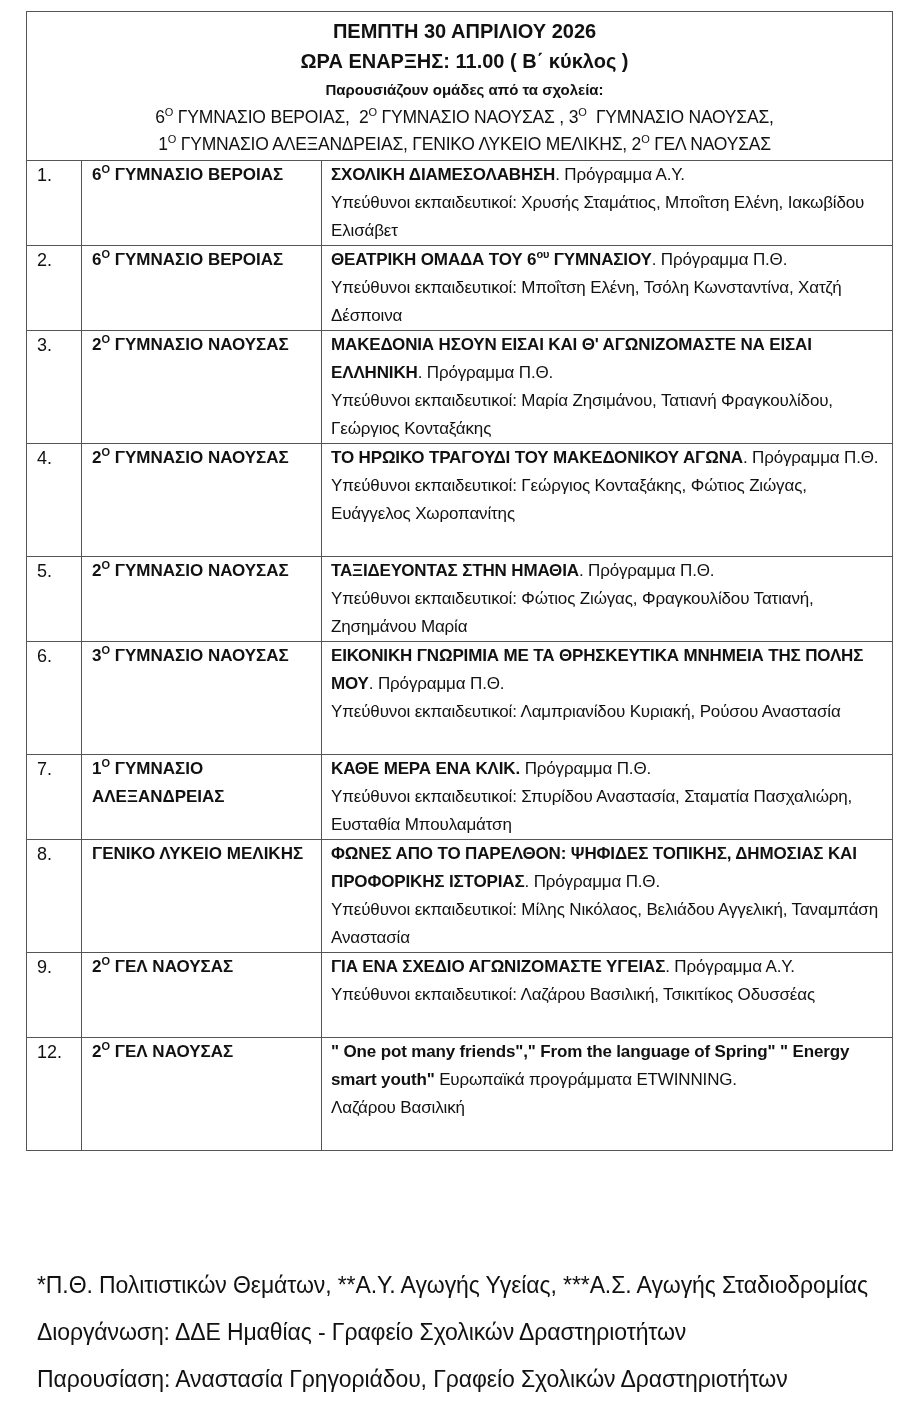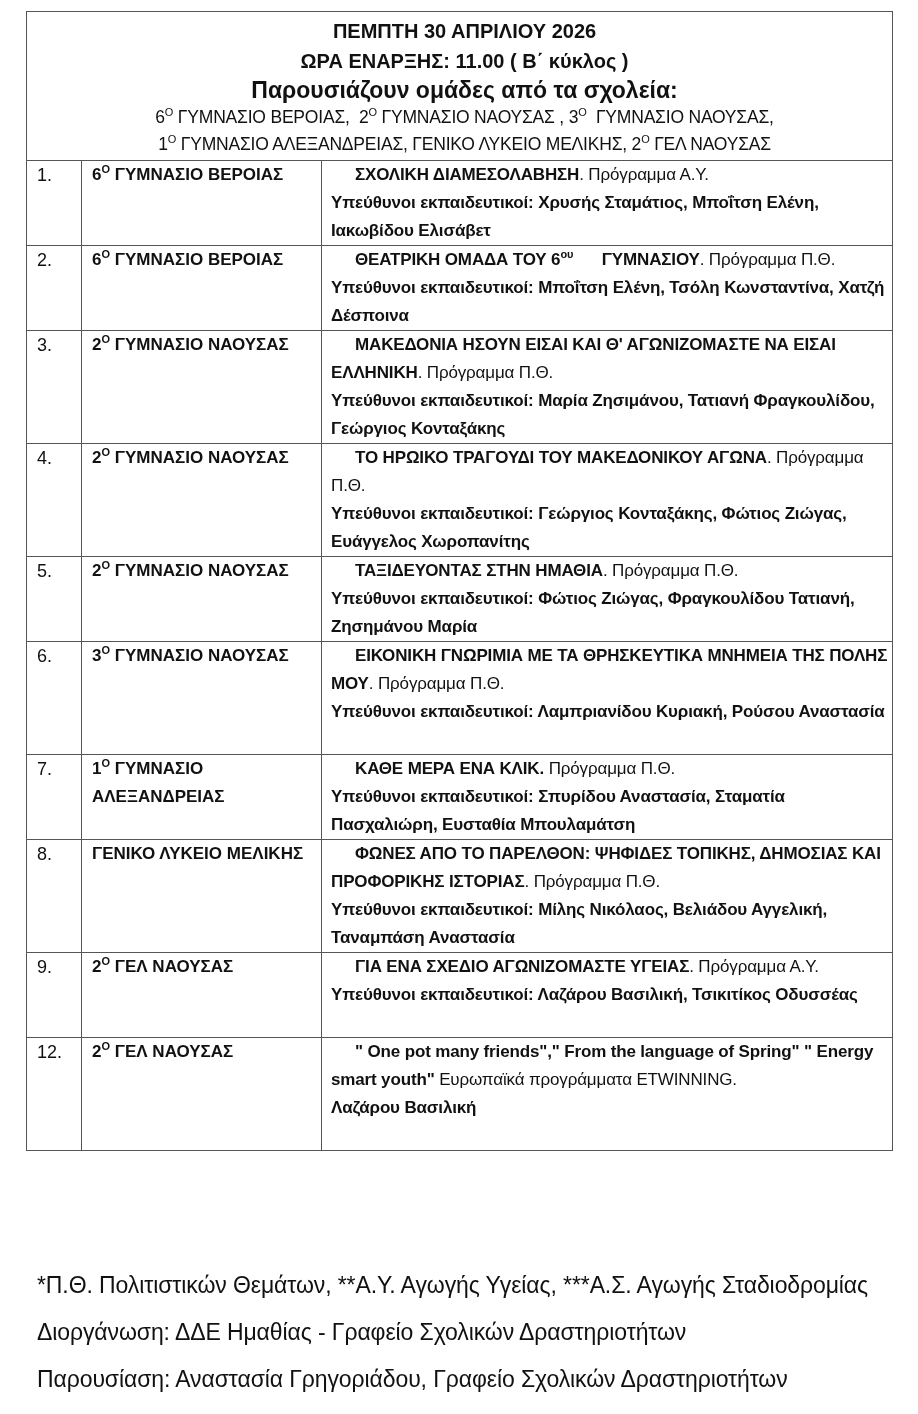--- a/index.html
+++ b/index.html
@@ -2,28 +2,28 @@
 <html><head>
 <meta charset="utf-8">
 <style>
   html, body { margin: 0; padding: 0; background: #ffffff; }
   body { width: 918px; height: 1414px; position: relative; font-family: "Liberation Sans", sans-serif; color: #111; overflow: hidden; }
   .page { position: absolute; left: 26px; top: 11px; width: 865px; }
   table { border-collapse: collapse; width: 866px; table-layout: fixed; }
   td { border: 1.4px solid #555; vertical-align: top; padding: 0; }
   .hdr { text-align: center; padding: 4px 0 2px 10px; height: 147px; box-sizing: border-box; }
   .hdr .l1, .hdr .l2 { font-weight: bold; font-size: 20px; line-height: 30px; }
-  .hdr .l3 { font-weight: bold; font-size: 23px; line-height: 28px; }
+  .hdr .l3 { font-weight: bold; font-size: 15px; line-height: 28px; }
   .hdr .l4 { font-size: 17.5px; line-height: 27px; letter-spacing: -0.2px; }
   sup { font-size: 11px; vertical-align: 7px; line-height: 0; }
   .num { font-size: 18px; line-height: 28px; padding-left: 10px; }
   .school { font-weight: bold; font-size: 17px; line-height: 28px; padding-left: 10px; }
   .desc { font-size: 17px; line-height: 28px; padding-left: 9px; padding-right: 4px; letter-spacing: -0.15px; }
-  .desc b { font-weight: bold; margin-left: 24px; }
-  .desc .line { display: block; font-weight: bold; }
+  .desc b { font-weight: bold; }
+  .desc .line { display: block; }
   .footer { position: absolute; left: 37px; font-size: 23px; line-height: 24px; letter-spacing: -0.1px; }
 </style>
 </head>
 <body>
 
 <div class="page">
   <table>
     <colgroup>
       <col style="width:55px">
       <col style="width:240px">

